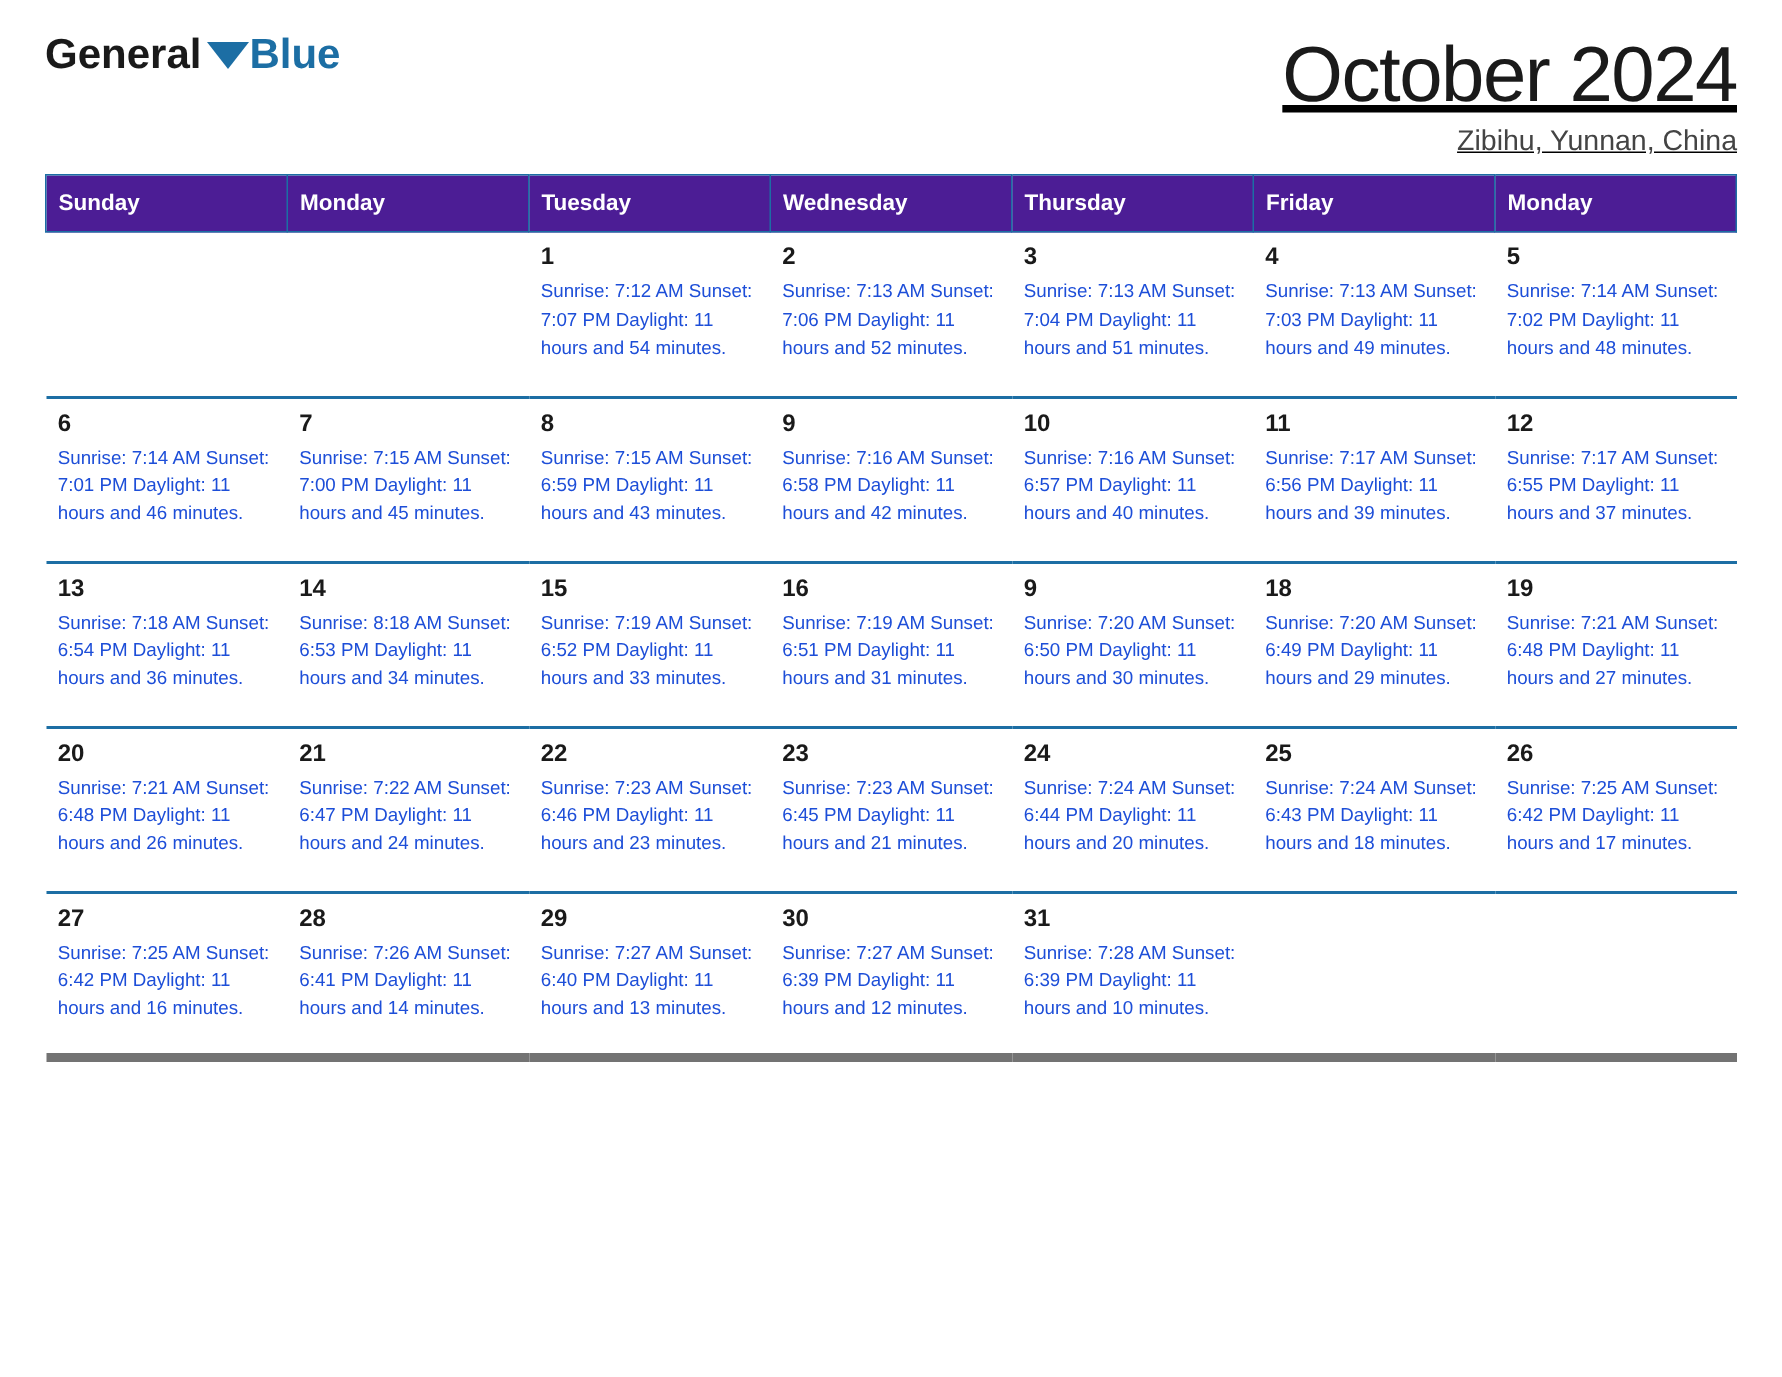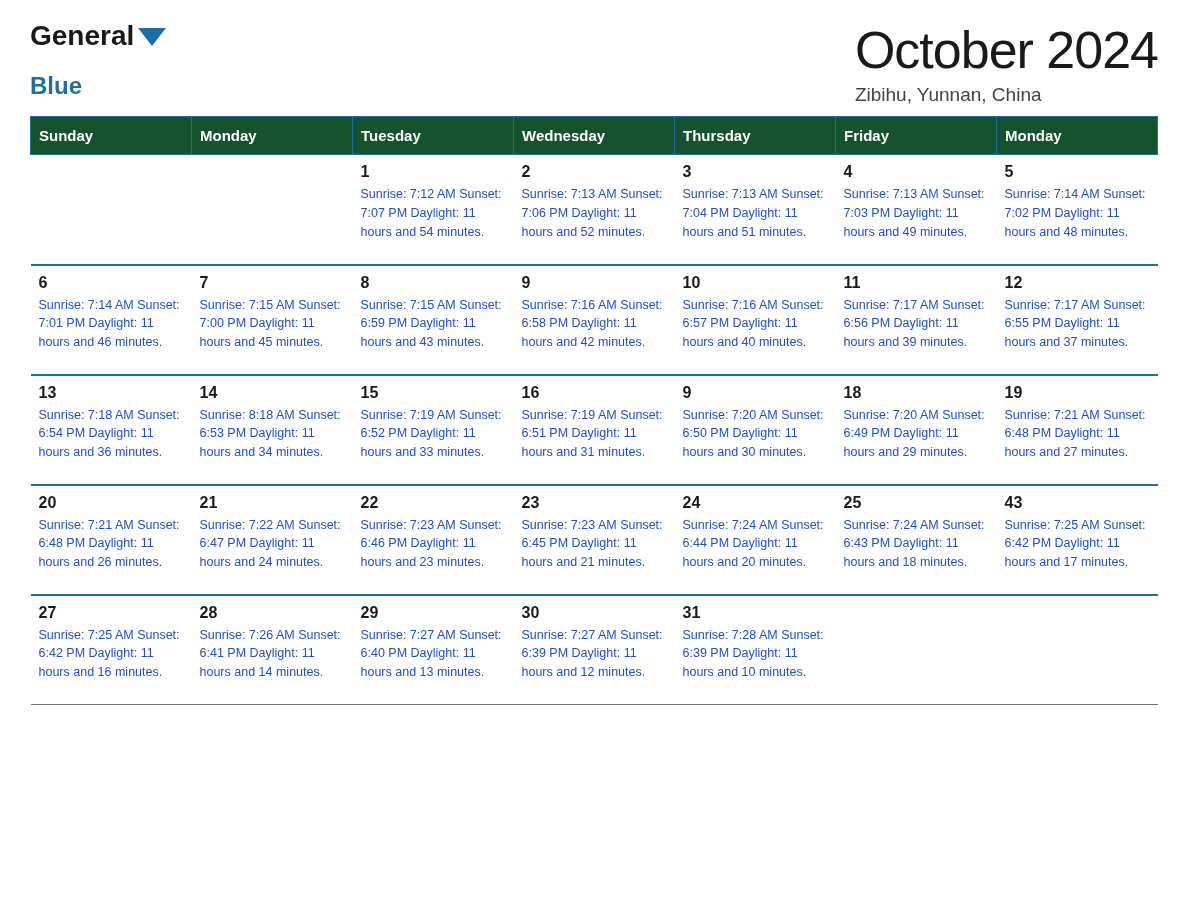--- a/index.html
+++ b/index.html
@@ -11,66 +11,67 @@
       padding: 20px 30px;
     }
     .header {
       display: flex;
       justify-content: space-between;
       align-items: flex-start;
       margin-bottom: 10px;
     }
     .logo {
       display: flex;
-      flex-direction: column;
+      flex-direction: row;
       align-items: flex-start;
     }
     .logo-general {
       font-size: 28px;
       font-weight: bold;
       color: #1a1a1a;
       display: flex;
       align-items: center;
     }
     .logo-arrow {
       width: 0;
       height: 0;
       border-left: 14px solid transparent;
       border-right: 14px solid transparent;
       border-top: 18px solid #1c6ea4;
       display: inline-block;
       margin-left: 4px;
       margin-bottom: -2px;
     }
     .logo-blue {
-      font-size: 24px;
+      font-size: 28px;
       font-weight: bold;
       color: #1c6ea4;
-      margin-top: 20px;
     }
     .title-section {
+      text-align: right;
+      text-decoration: underline;
     }
     .month-title {
       font-size: 52px;
       font-weight: normal;
       color: #1a1a1a;
       letter-spacing: -1px;
     }
     .location {
       font-size: 19px;
       color: #444;
       margin-top: 4px;
     }
     table {
       width: 100%;
       border-collapse: collapse;
       table-layout: fixed;
     }
     thead tr {
-      background-color: #14532d;
+      background-color: #4c1d95;
     }
     thead th {
       color: #fff;
       font-size: 15px;
       font-weight: bold;
       padding: 10px 8px;
       text-align: left;
       border: 1px solid #1c6ea4;
     }
     tbody tr {
@@ -89,21 +90,21 @@
       font-weight: bold;
       color: #1a1a1a;
       margin-bottom: 4px;
     }
     .day-info {
       color: #1d4ed8;
       font-size: 12.5px;
       line-height: 1.5;
     }
     tbody tr:last-child {
-      border-bottom: 1px solid #737373;
+      border-bottom: 6px solid #737373;
     }
     tbody td:not(:last-child) {
       border-right: none;
     }
   </style>
 </head>
 <body>
 
 <div class="header">
   <div class="logo">
@@ -310,21 +311,21 @@
 and 20 minutes.</div>
         </td>
         <td>
           <div class="day-number">25</div>
           <div class="day-info">Sunrise: 7:24 AM
 Sunset: 6:43 PM
 Daylight: 11 hours
 and 18 minutes.</div>
         </td>
         <td>
-          <div class="day-number">43</div>
+          <div class="day-number">26</div>
           <div class="day-info">Sunrise: 7:25 AM
 Sunset: 6:42 PM
 Daylight: 11 hours
 and 17 minutes.</div>
         </td>
       </tr>
       <tr>
         <td>
           <div class="day-number">27</div>
           <div class="day-info">Sunrise: 7:25 AM

